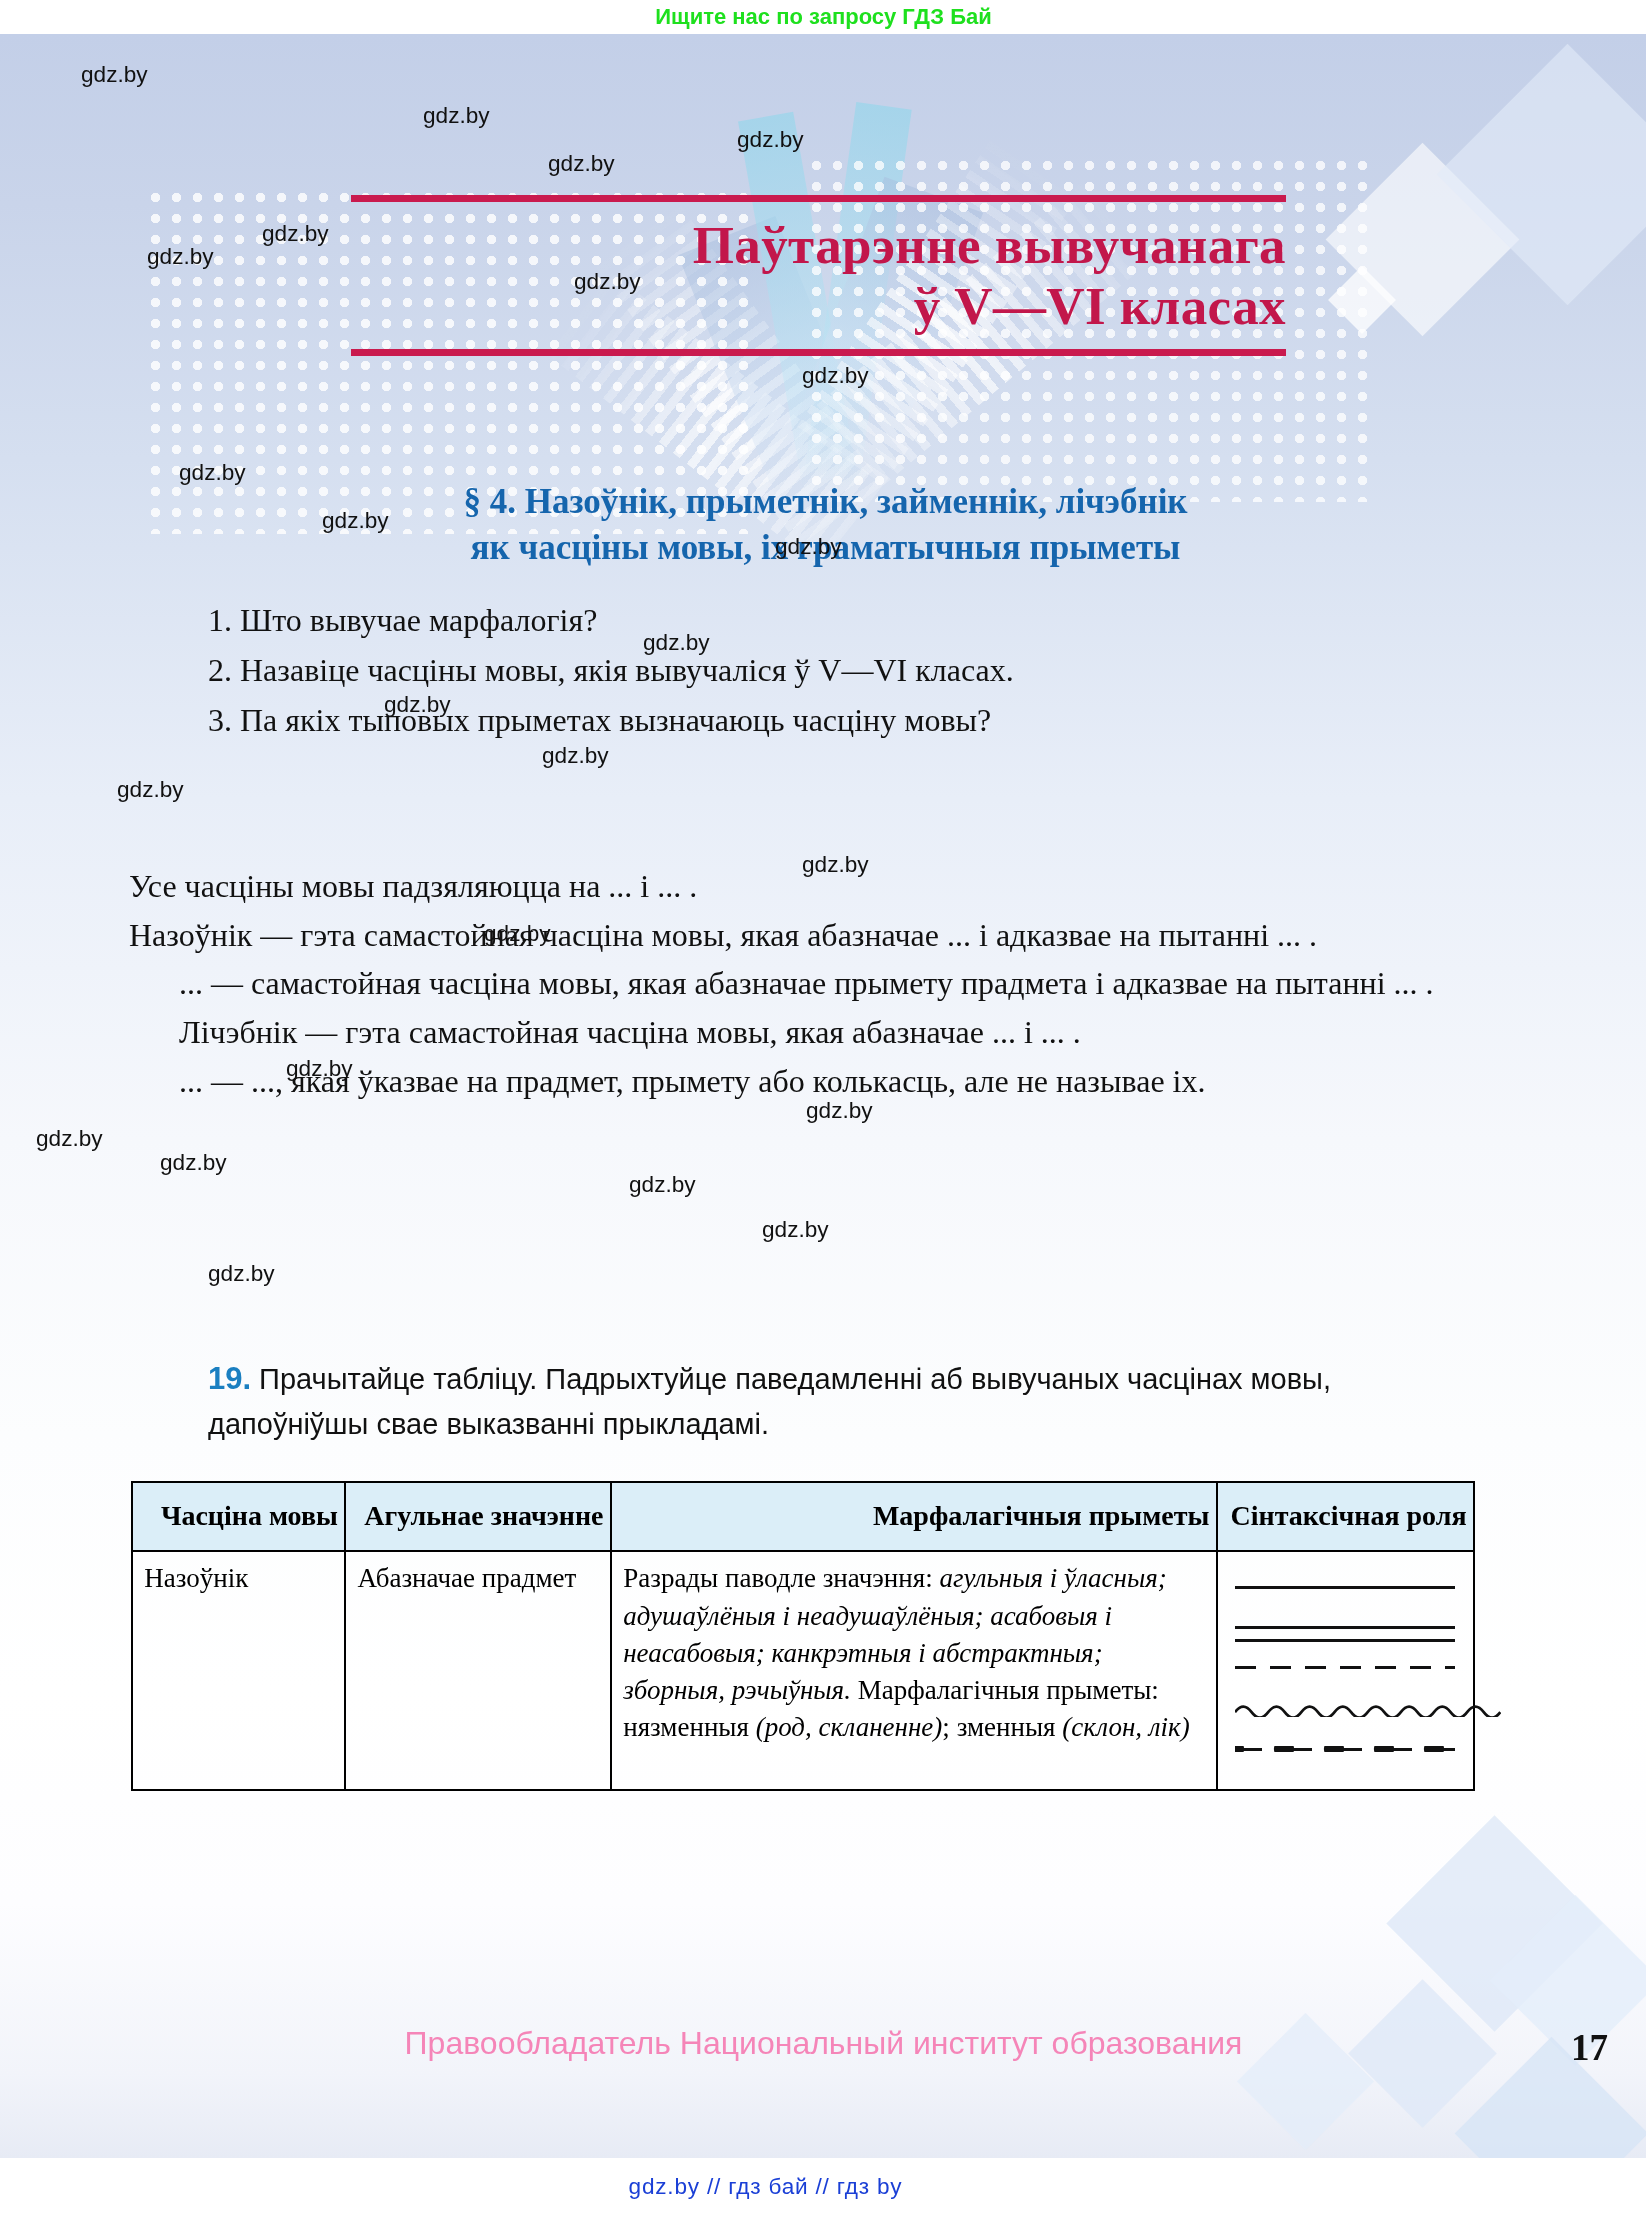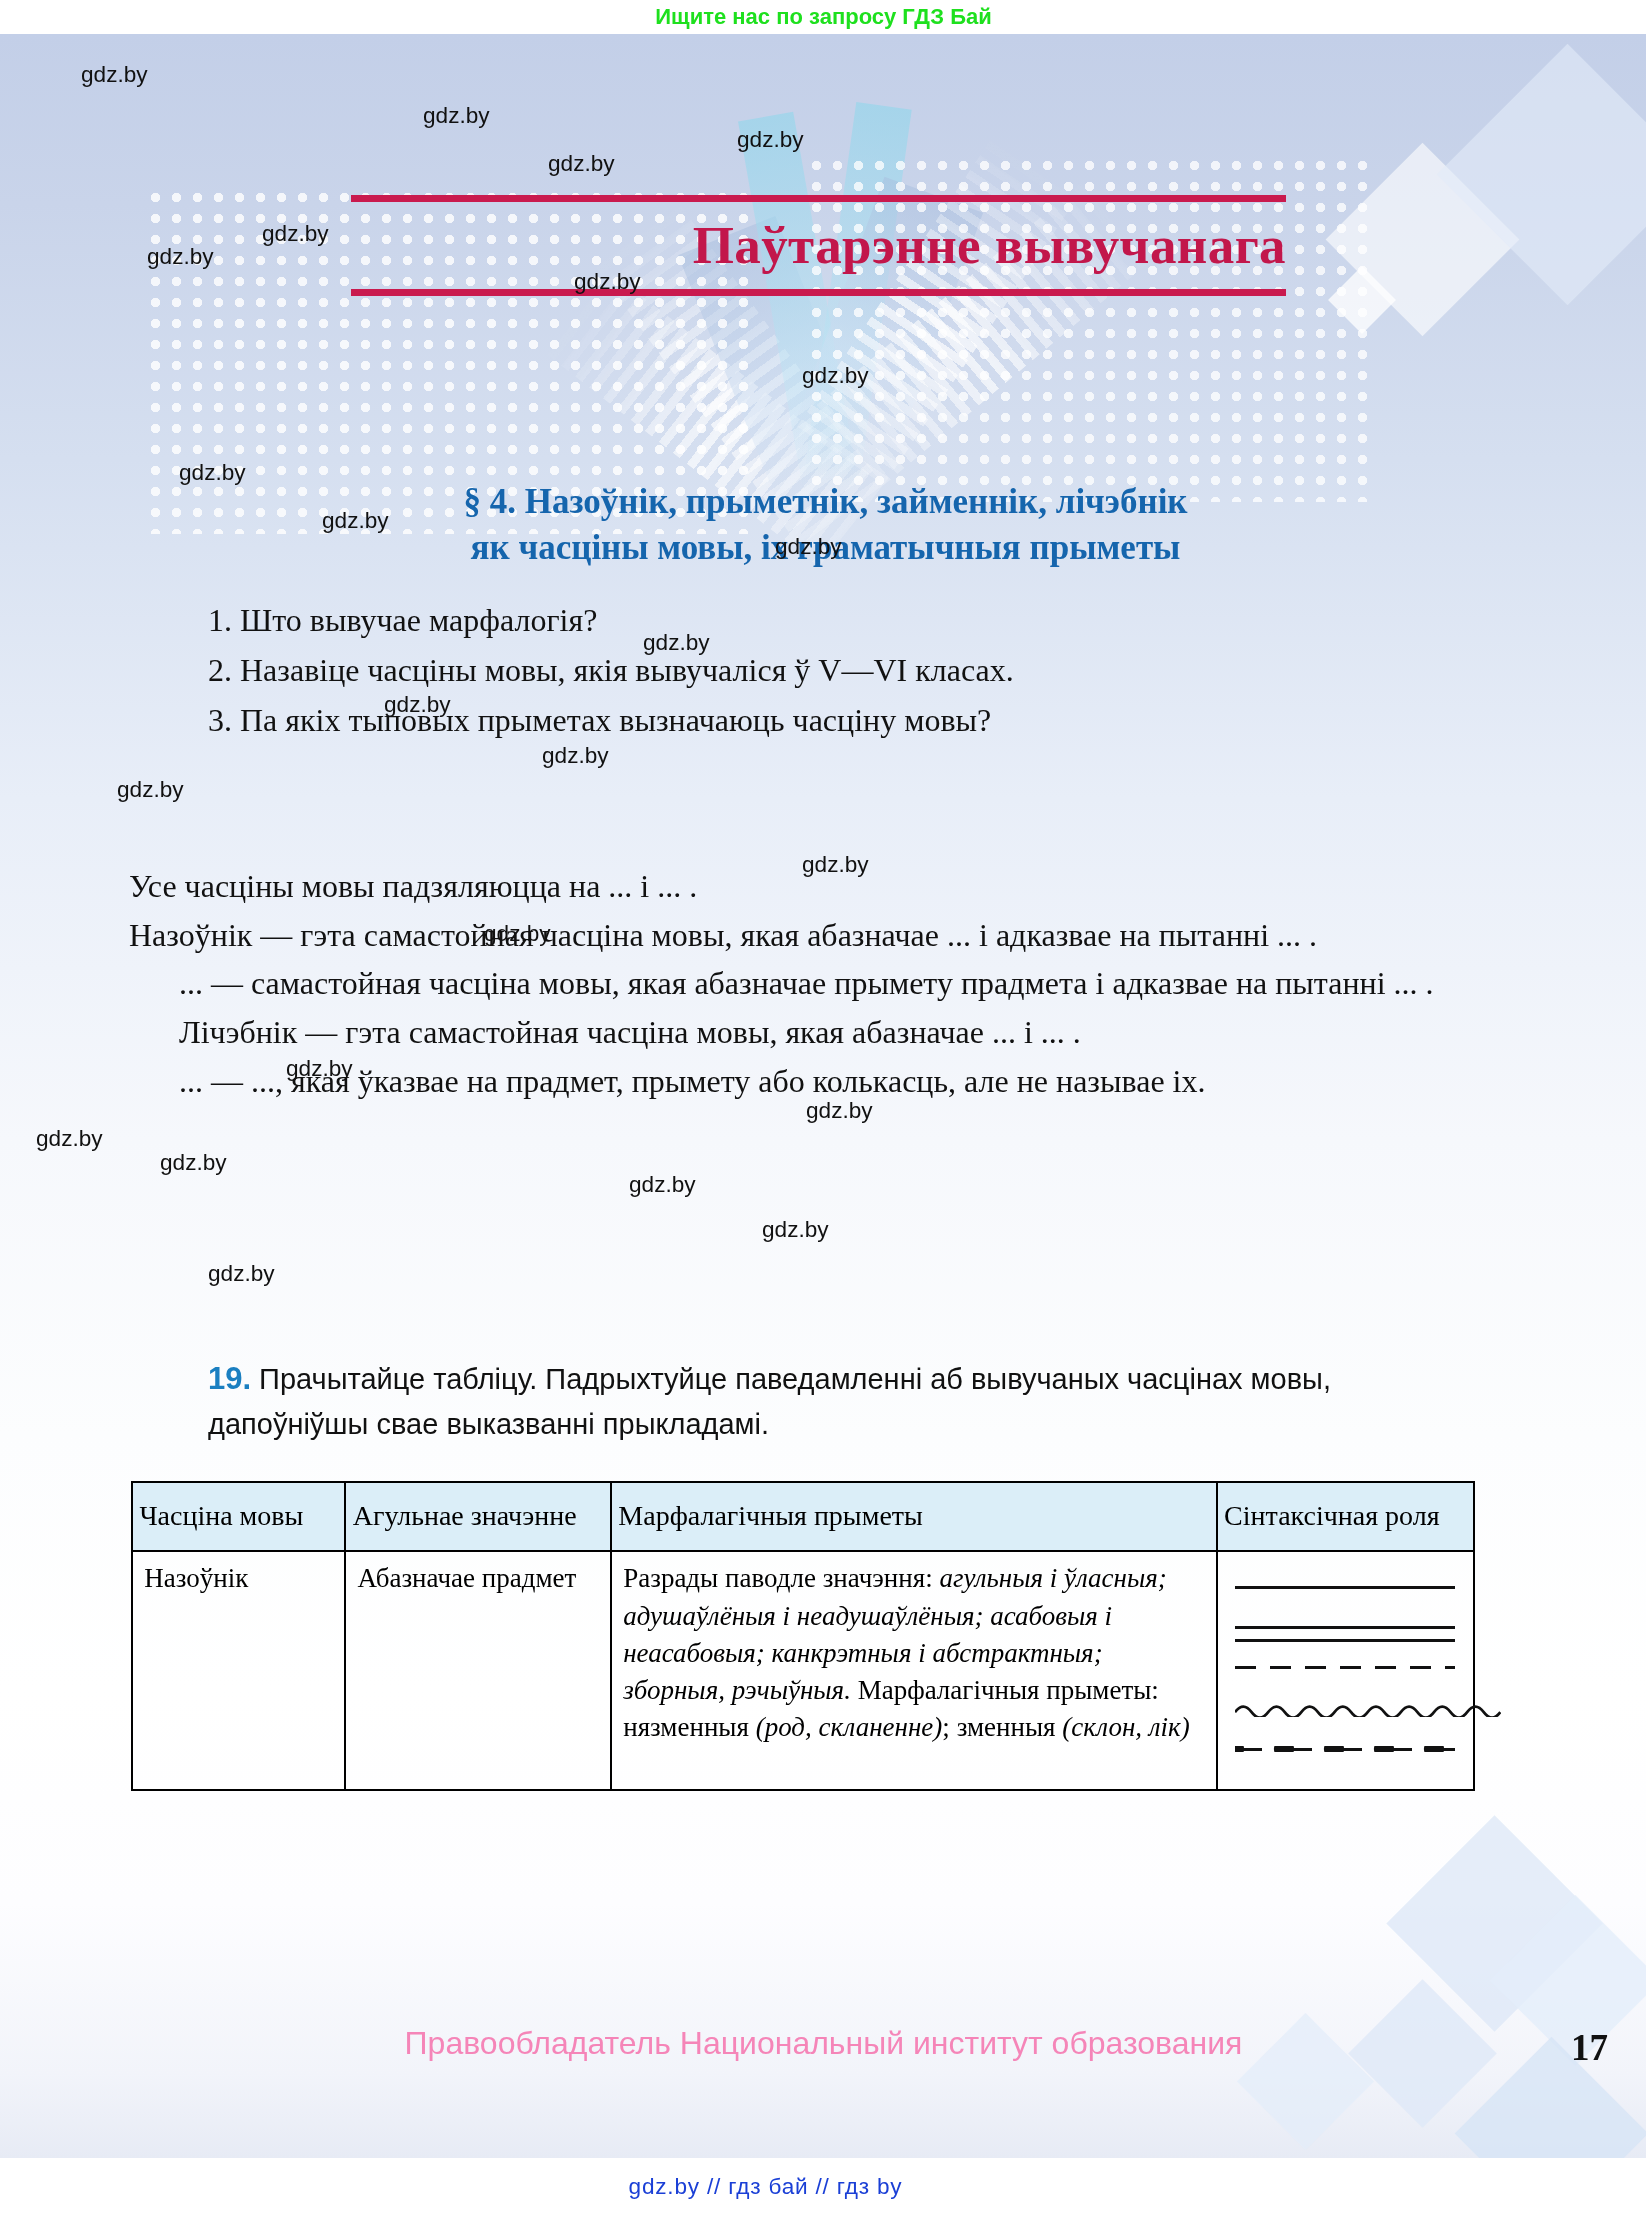--- a/index.html
+++ b/index.html
@@ -150,22 +150,22 @@
     border-collapse:collapse;
     table-layout:fixed;
   }
   .tbl td,.tbl th{
     border:2.4px solid #000;
     vertical-align:top;
     padding:8px 11.3px 11.3px 11.3px;
   }
   .tbl thead th{
     background:#dbeef8;
-    text-align:left;
-    font-weight:normal;
+    text-align:right;
+    font-weight:bold;
     font-size:28px;
     line-height:1.6;
     vertical-align:middle;
     padding:11.3px 6.4px;
     margin-top:24px;
   }
   .tbl tbody td{
     font-size:27px;line-height:1.38;
     background:transparent;
   }
@@ -261,20 +261,21 @@
   <div class="dia" style="left:1370px;top:1967px;width:105px;height:105px;background:rgba(222,233,248,.8);"></div>
   <div class="dia" style="left:1257px;top:1999px;width:97px;height:97px;background:rgba(226,236,249,.7);"></div>
   <div class="dia" style="left:1483px;top:2031px;width:137px;height:137px;background:rgba(214,228,246,.75);"></div>
 
   <div class="content">
 
     <div class="chapter">
       <div class="rule"></div>
       <div class="chapter-title">
         <span>Паўтарэнне вывучанага</span>
+        <span class="l2">ў V—VI класах</span>
       </div>
       <div class="rule bottom"></div>
     </div>
 
     <div class="section-head">
       <div>§ 4. Назоўнік, прыметнік, займеннік, лічэбнік</div>
       <div>як часціны мовы, іх граматычныя прыметы</div>
     </div>
 
     <div class="q-list">

